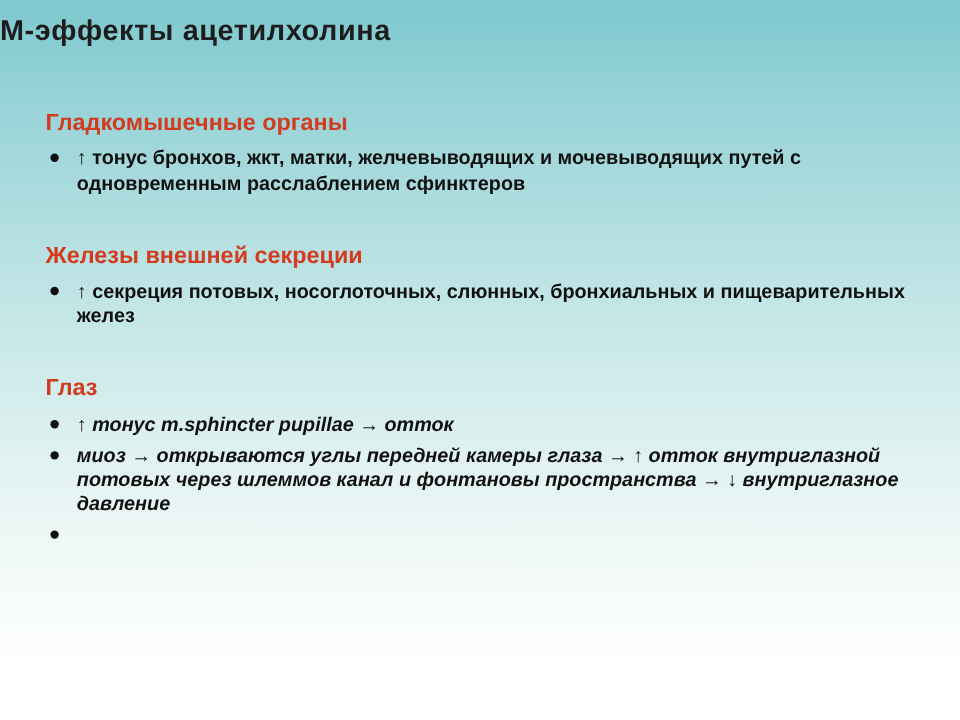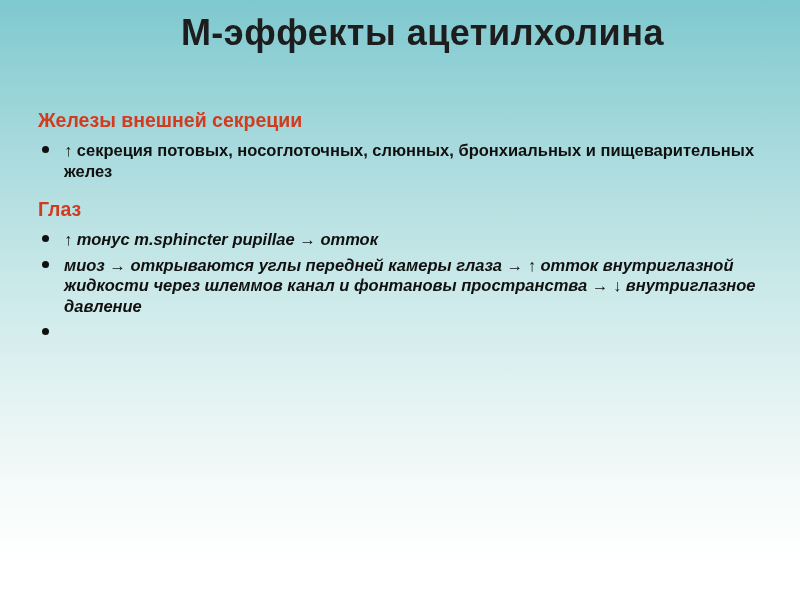--- a/index.html
+++ b/index.html
@@ -27,22 +27,22 @@
         #d2ecec 320px,
         #e6f4f3 410px,
         #f5fbfa 490px,
         #ffffff 560px);
   }
   .title {
     position: absolute;
     top: 12px;
     left: 0;
     width: 664px;
-    text-align: right;
-    font-size: 36px;
+    text-align: left;
+    font-size: 24px;
     font-weight: bold;
     color: #1d1d1d;
     letter-spacing: 0.5px;
   }
   .body-area {
     position: absolute;
     top: 92px;
     left: 38px;
     width: 720px;
   }
@@ -50,21 +50,21 @@
     margin-bottom: 4px;
   }
   .section-head {
     color: #d23b1e;
     font-weight: bold;
     font-size: 19.5px;
     margin: 0 0 9px 0;
     line-height: 1.1;
   }
   .section.gap-top {
-    margin-top: 18px;
+    margin-top: 40px;
   }
   ul.bullets {
     list-style: none;
     margin: 0;
     padding: 0;
   }
   ul.bullets > li {
     position: relative;
     padding-left: 26px;
     margin-bottom: 6px;
@@ -89,41 +89,50 @@
 </style>
 </head>
 <body>
 
 <div class="slide">
 
   <div class="title">М-эффекты  ацетилхолина</div>
 
   <div class="body-area">
 
+    <div class="section">
+      <p class="section-head">Гладкомышечные органы</p>
+      <ul class="bullets">
+        <li>
+          <span class="dot"></span>
+          <span> ↑ тонус бронхов, жкт, матки, желчевыводящих и мочевыводящих путей с одновременным расслаблением сфинктеров</span>
+        </li>
+      </ul>
+    </div>
 
     <div class="section gap-top">
       <p class="section-head">Железы внешней секреции</p>
       <ul class="bullets">
         <li>
           <span class="dot"></span>
           <span>↑ секреция потовых, носоглоточных, слюнных, бронхиальных и пищеварительных желез</span>
         </li>
       </ul>
     </div>
 
     <div class="section gap-top">
       <p class="section-head">Глаз</p>
       <ul class="bullets">
         <li class="italic">
           <span class="dot"></span>
           <span>↑ тонус m.sphincter pupillae → отток</span>
         </li>
         <li class="italic">
           <span class="dot"></span>
-          <span>миоз → открываются углы передней камеры глаза → ↑ отток внутриглазной жидкости через  шлеммов канал и фонтановы пространства → ↓ внутриглазное давление</span>
+          <span>миоз → открываются углы передней камеры глаза → ↑ отток внутриглазной потовых через  шлеммов канал и фонтановы пространства → ↓ внутриглазное давление</span>
         </li>
         <li class="italic">
           <span class="dot"></span>
         </li>
       </ul>
     </div>
 
   </div>
 </div>
 

